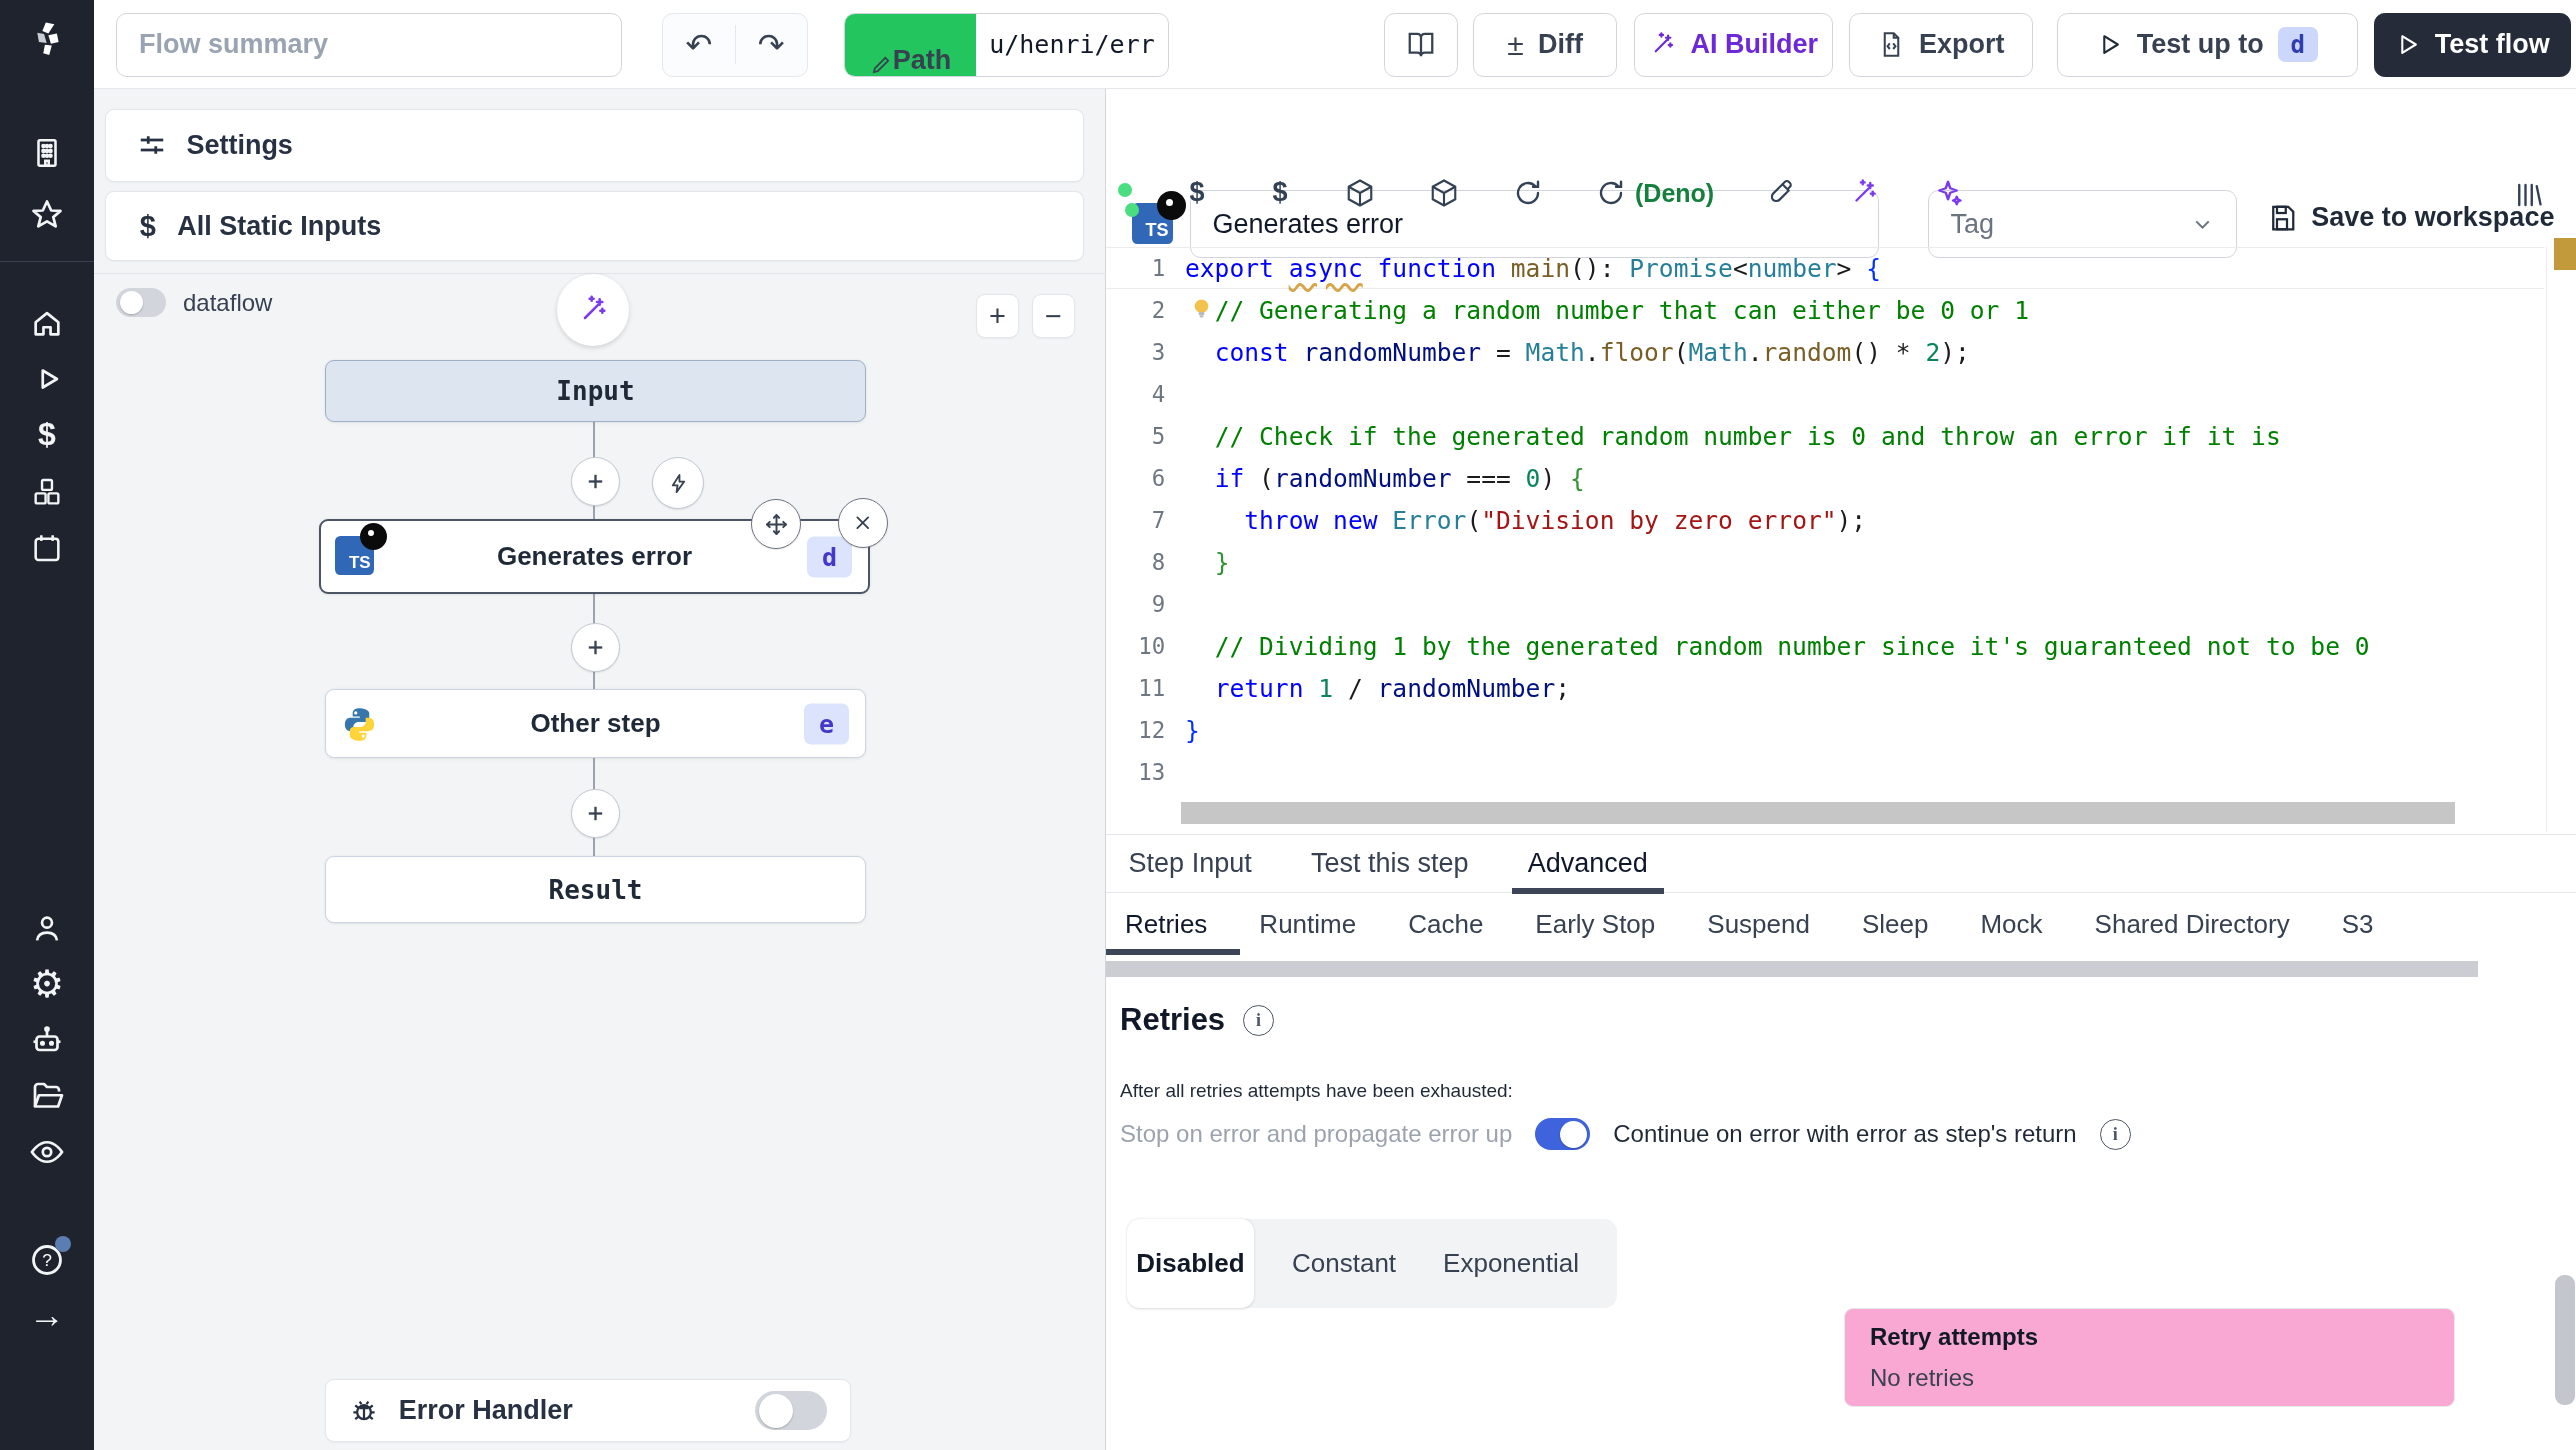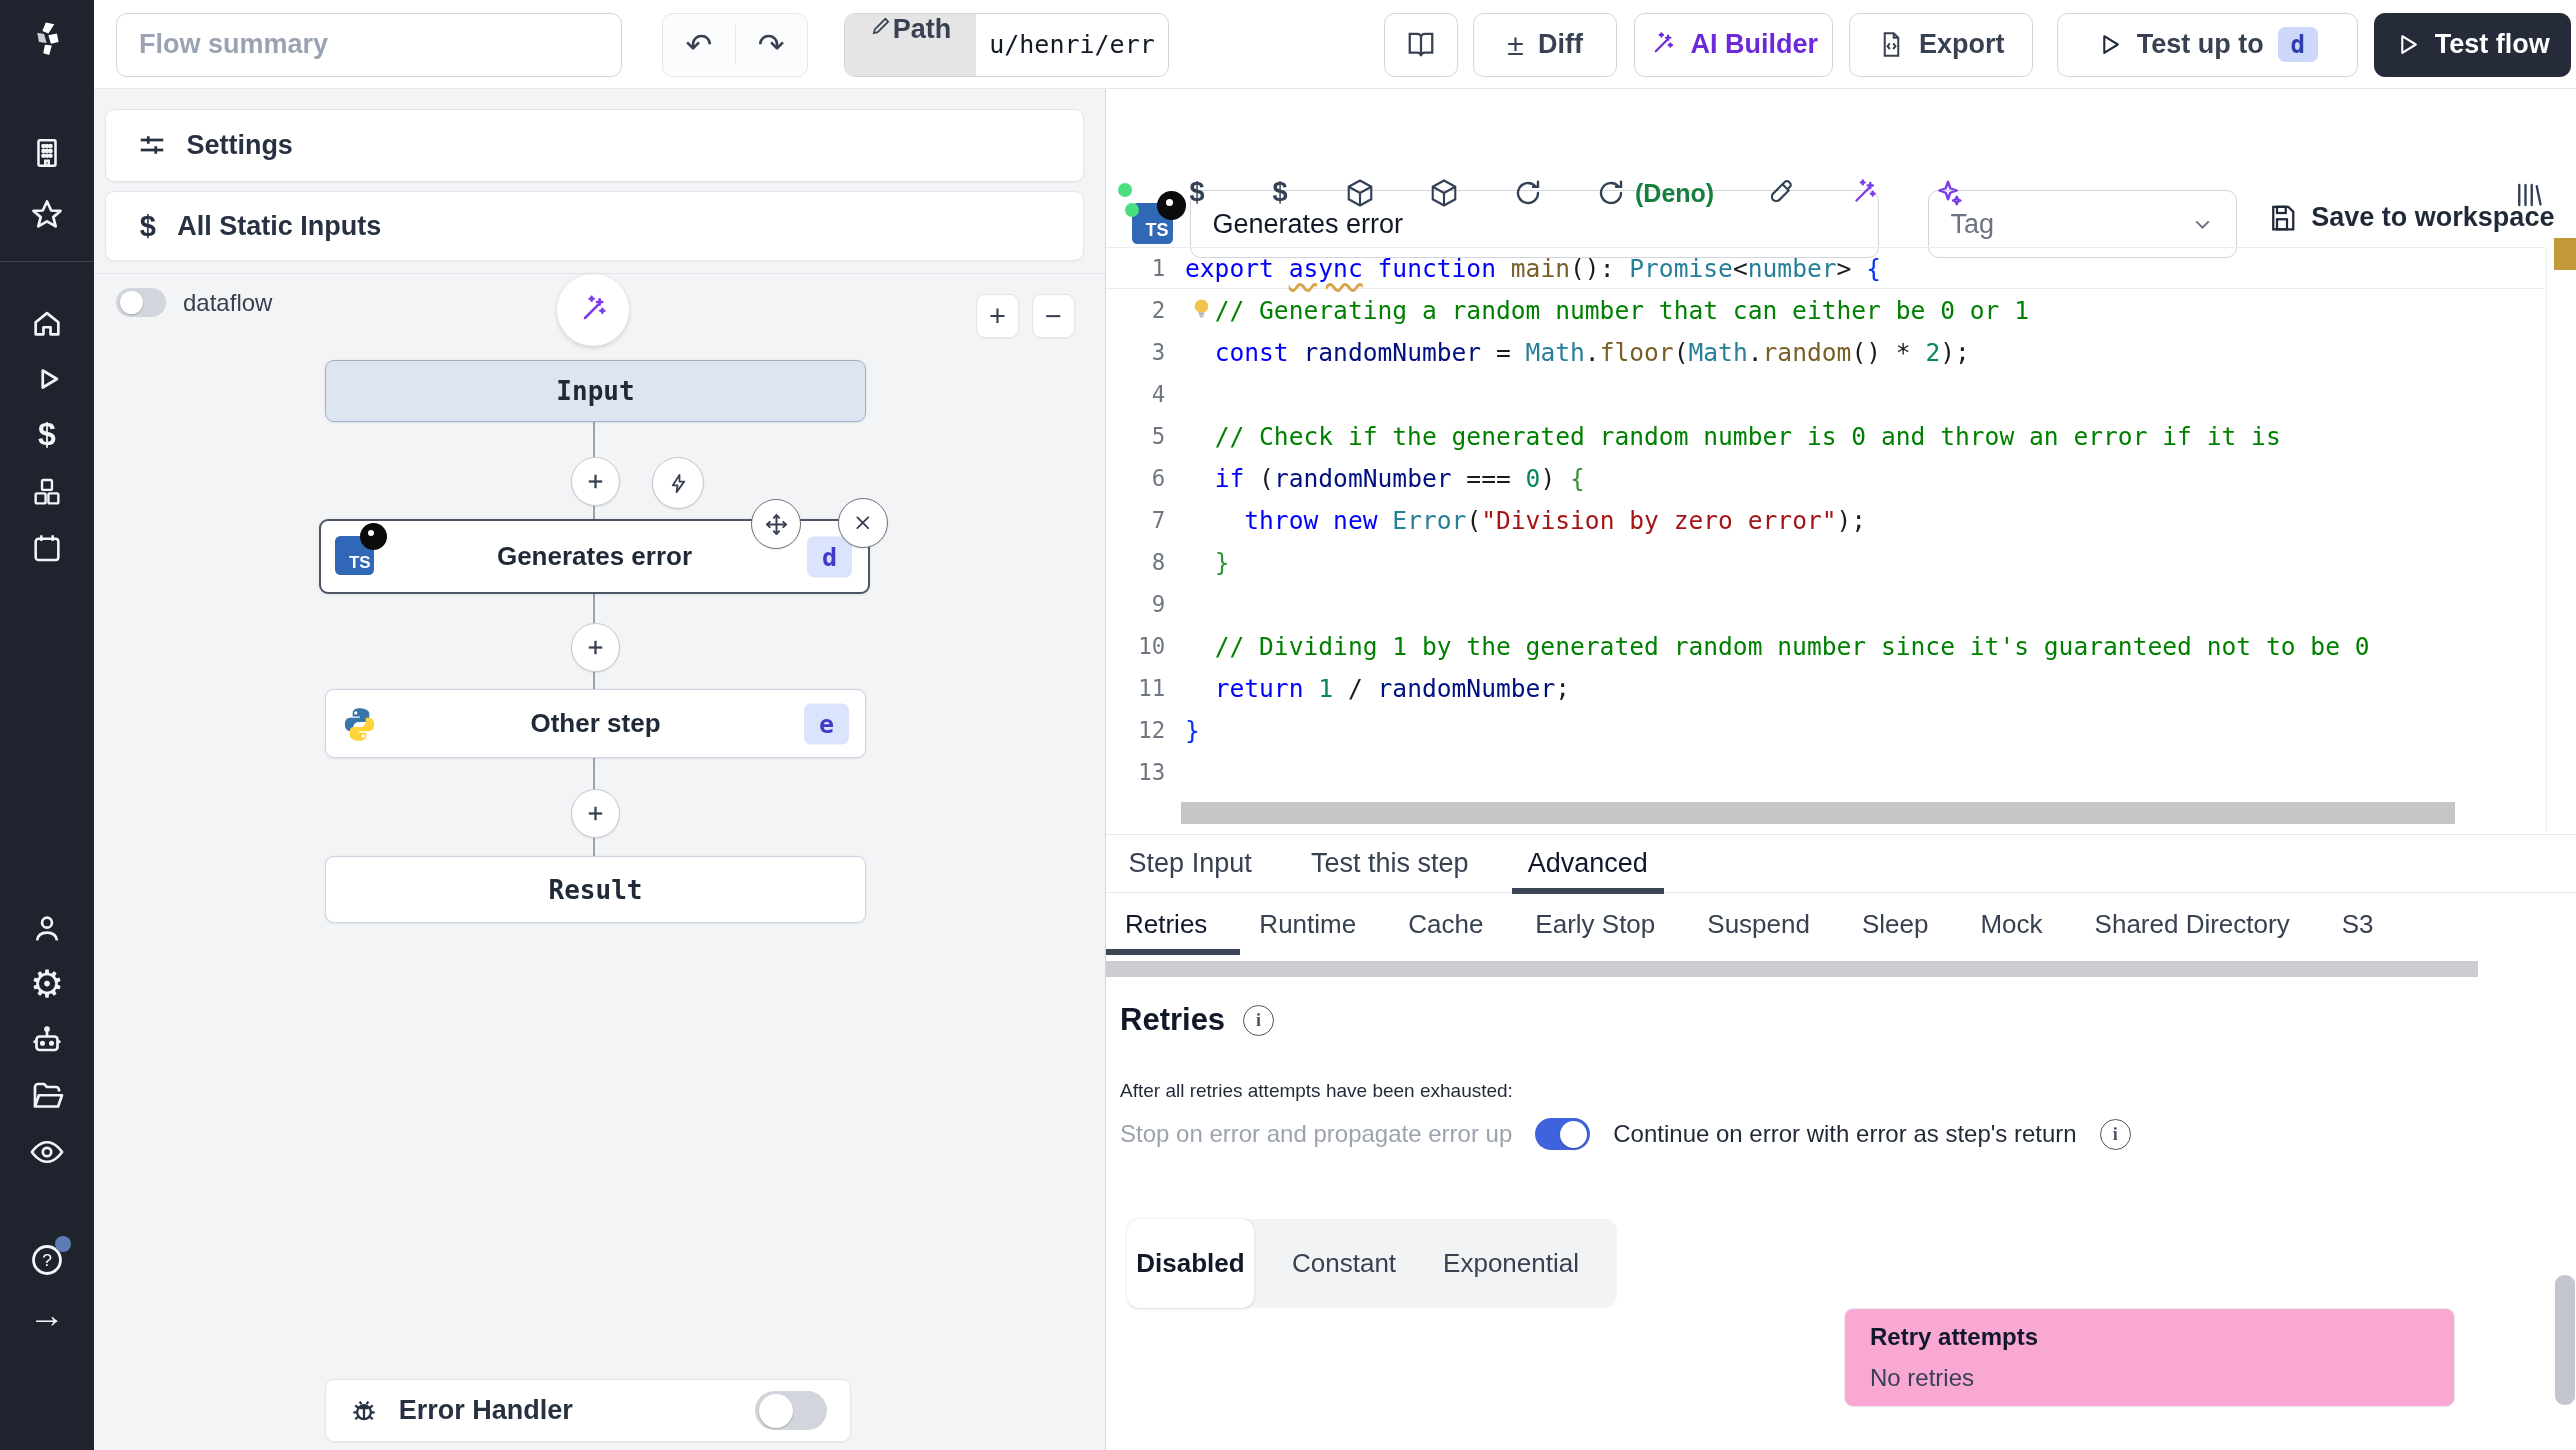--- a/index.html
+++ b/index.html
@@ -162,21 +162,21 @@
   </div>
 
   <div class="abs" id="topbar">
     <input class="abs txt" style="left: 22.4px; top: 12.5px; width: 506px; height: 64px;" placeholder="Flow summary">
     <div class="abs tb flat" style="left:568px;width:146px;gap:0;padding:0">
       <div style="width:72px;text-align:center;font-size:32px;font-weight:400">↶</div>
       <div style="width:0.9px;height:39px;background:#e5e7eb"></div>
       <div style="width:72px;text-align:center;font-size:32px;font-weight:400">↷</div>
     </div>
     <div class="abs tb" style="left:750px;width:325px;gap:0;padding:0;overflow:hidden">
-      <div style="width:131px;height:100%;background:#e5e5e5;display:flex;align-items:flex-start;justify-content:center;">
+      <div style="width:131px;height:100%;background:#22c55e;display:flex;align-items:flex-end;justify-content:center;">
         <svg width="23" height="23" viewBox="0 0 24 24" fill="none" stroke="#374151" stroke-width="1.8">
             <path d="M4 20l1-4L16 5l3 3L8 19l-4 1z"></path>
           </svg>
         <span>Path</span>
       </div>
       <div class="mono" style="flex:1;text-align:center;font-size:25px;font-weight:400;color:#111827">u/henri/err</div>
     </div>
     <div class="abs tb" style="left:1290px;width:74px">
       <svg width="30" height="30" viewBox="0 0 24 24" fill="none" stroke="#374151" stroke-width="1.8">
         <path d="M12 6c0-1.7-1.3-3-3-3H3v15h6c1.7 0 3 1.3 3 3m0-15v15m0-15c0-1.7 1.3-3 3-3h6v15h-6c-1.7 0-3 1.3-3 3"></path>

